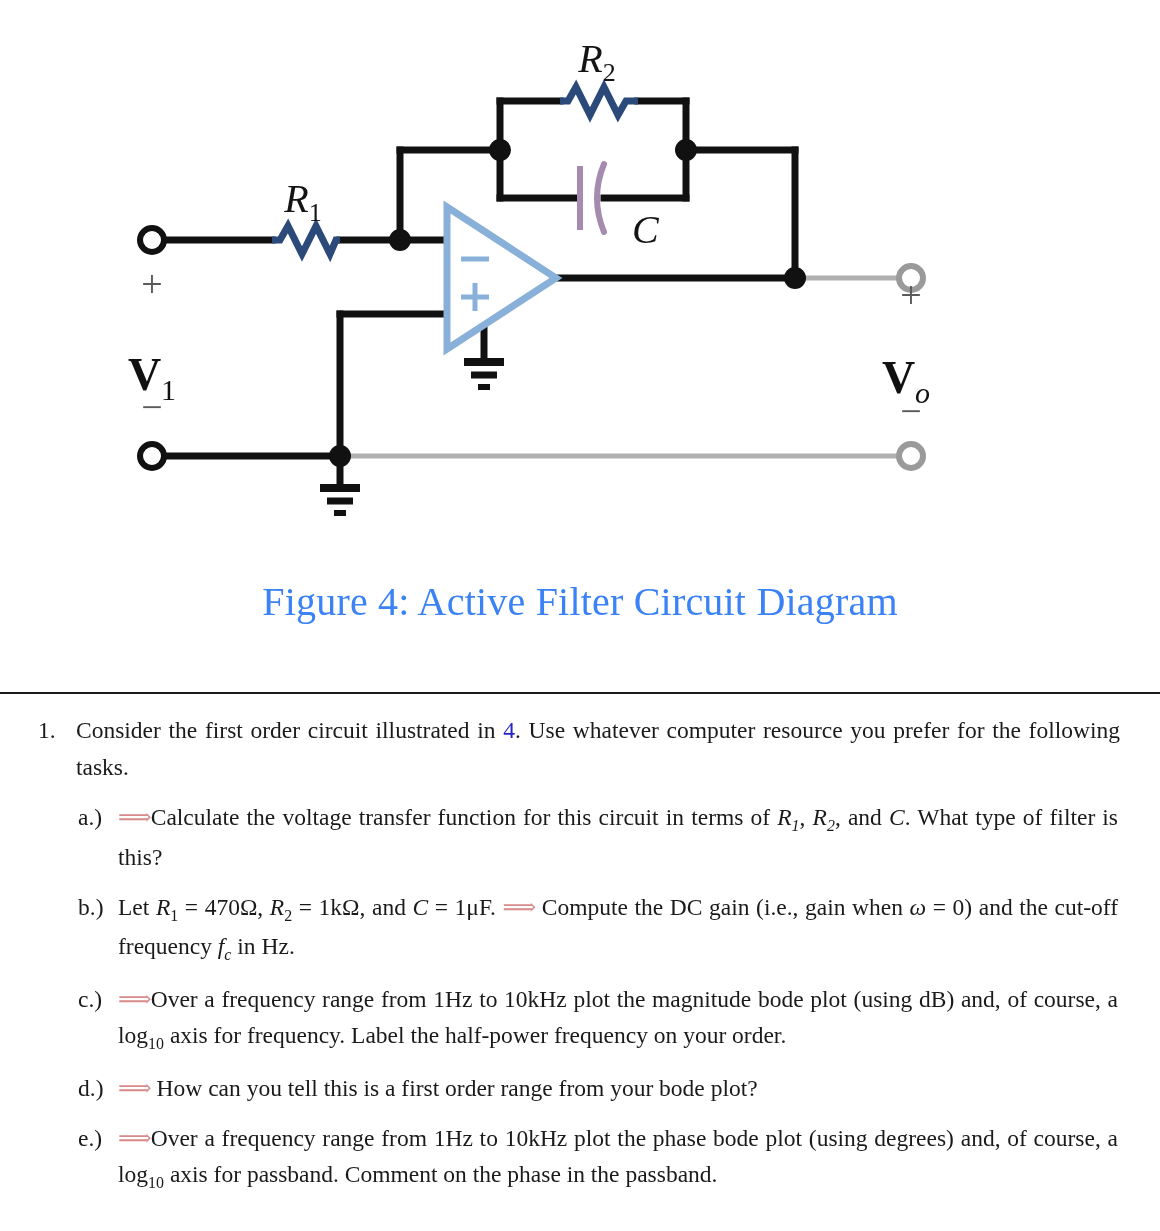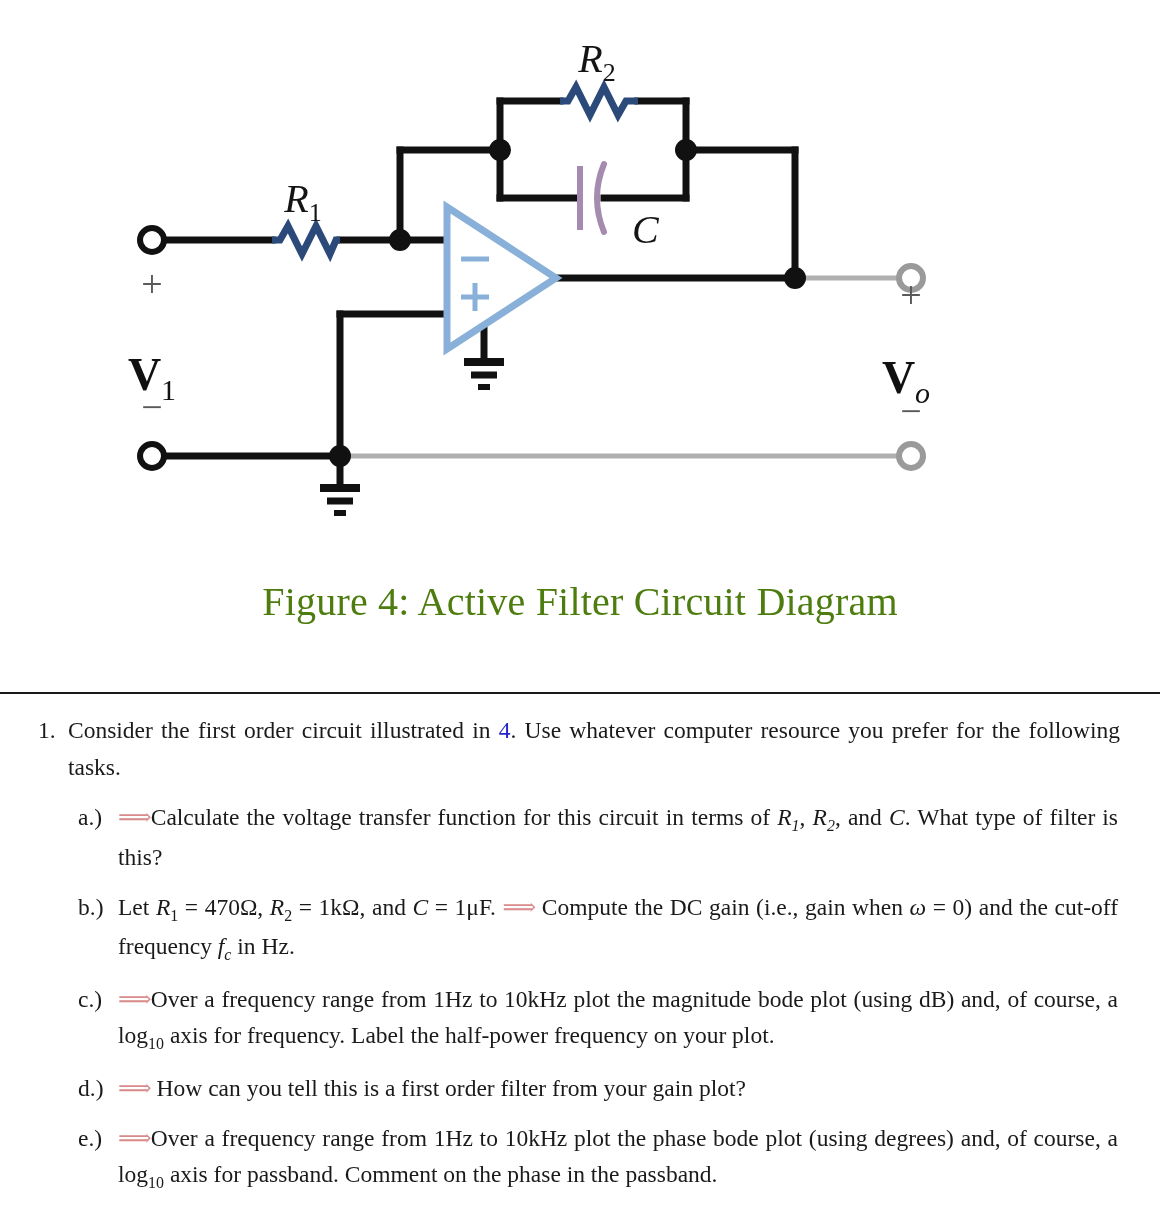--- a/index.html
+++ b/index.html
@@ -7,33 +7,33 @@
     width:1160px;height:1231px;position:relative;
     font-family:"Liberation Serif","DejaVu Serif",serif;
     color:#1a1a1a;overflow:hidden;
   }
   #figure-area{position:relative;width:1160px;height:560px;}
   #figure-svg{display:block;}
   .fig-caption{
     position:absolute;top:578px;left:0;width:1160px;
     text-align:center;font-size:40px;letter-spacing:.2px;
     font-family:"Liberation Serif","DejaVu Serif",serif;
-    color:#4d7c0f;
+    color:#3b82f6;
   }
   .rule{
     position:absolute;top:692px;left:0;width:1160px;height:0;
     border-top:2px solid #1a1a1a;
   }
   #problem{
     position:absolute;top:712px;left:0;width:1160px;
     font-size:23.5px;line-height:1.56;
   }
   .q-item{display:flex;align-items:flex-start;margin:0 40px 0 38px;}
   .q-num{flex:0 0 auto;width:30px;text-align:left;}
-  .q-body{flex:1 1 auto;text-align:justify;}
+  .q-body{flex:1 1 auto;text-align:justify;margin-left:8px;}
   .sublist{margin:14px 42px 0 78px;}
   .sub-item{display:flex;align-items:flex-start;margin-bottom:13px;}
   .sub-lbl{flex:0 0 auto;width:40px;}
   .sub-body{flex:1 1 auto;text-align:justify;}
   .mathit{font-style:italic;}
   .ref-link{color:#2424c8;}
   .impl{color:#d98a8a;font-style:normal;letter-spacing:-1px;}
   sub{font-size:.68em;}
   .nowrap{white-space:nowrap;}
 </style>
@@ -160,26 +160,26 @@
       <div class="sub-body"><span class="impl">⟹</span><span>Calculate the voltage transfer function for this circuit in terms of </span><span class="mathit nowrap"><span class="mathit">R</span><sub>1</sub></span><span>, </span><span class="mathit nowrap"><span class="mathit">R</span><sub>2</sub></span><span>, and </span><span class="mathit">C</span><span>. What type of filter is this?</span></div>
     </div>
 
     <div class="sub-item">
       <div class="sub-lbl">b.)</div>
       <div class="sub-body"><span>Let </span><span class="nowrap"><span class="mathit">R</span><sub>1</sub></span><span> = 470Ω, </span><span class="nowrap"><span class="mathit">R</span><sub>2</sub></span><span> = 1kΩ, and </span><span class="mathit">C</span><span> = 1μF. </span><span class="impl">⟹</span><span> Compute the DC gain (i.e., gain when </span><span class="mathit">ω</span><span> = 0) and the cut-off frequency </span><span class="nowrap"><span class="mathit">f</span><sub class="mathit">c</sub></span><span> in Hz.</span></div>
     </div>
 
     <div class="sub-item">
       <div class="sub-lbl">c.)</div>
-      <div class="sub-body"><span class="impl">⟹</span><span>Over a frequency range from 1Hz to 10kHz plot the magnitude bode plot (using dB) and, of course, a log</span><sub>10</sub><span> axis for frequency. Label the half-power frequency on your plot.</span></div>
+      <div class="sub-body"><span class="impl">⟹</span><span>Over a frequency range from 1Hz to 10kHz plot the magnitude bode plot (using dB) and, of course, a log</span><sub>10</sub><span> axis for frequency. Label the half-power frequency on your order.</span></div>
     </div>
 
     <div class="sub-item">
       <div class="sub-lbl">d.)</div>
-      <div class="sub-body"><span class="impl">⟹</span><span> How can you tell this is a first order filter from your gain plot?</span></div>
+      <div class="sub-body"><span class="impl">⟹</span><span> How can you tell this is a first order range from your bode plot?</span></div>
     </div>
 
     <div class="sub-item">
       <div class="sub-lbl">e.)</div>
       <div class="sub-body"><span class="impl">⟹</span><span>Over a frequency range from 1Hz to 10kHz plot the phase bode plot (using degrees) and, of course, a log</span><sub>10</sub><span> axis for passband. Comment on the phase in the passband.</span></div>
     </div>
 
   </div>
 </div>
 

